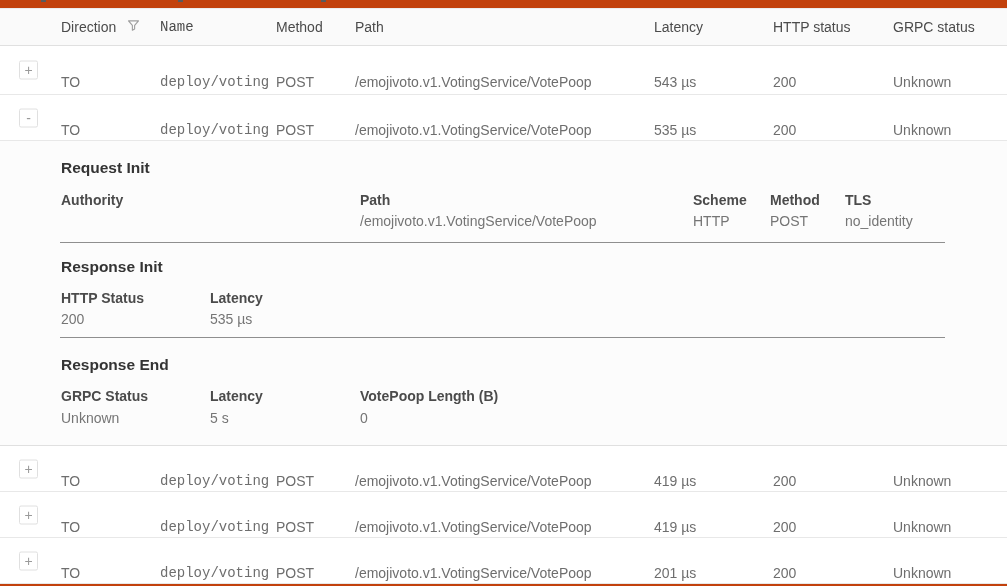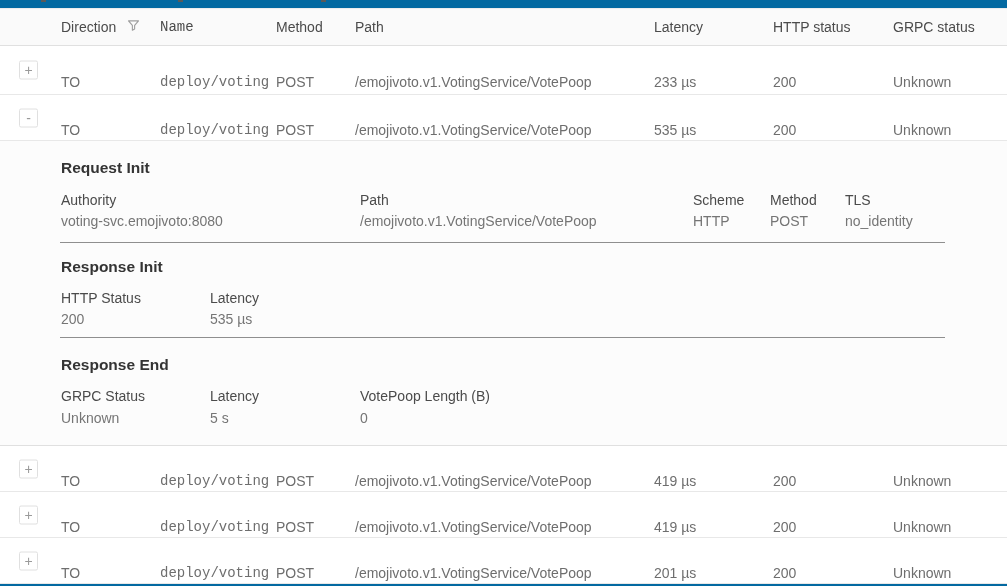--- a/index.html
+++ b/index.html
@@ -1,19 +1,19 @@
 <!DOCTYPE html>
 <html><head>
 <meta charset="utf-8">
 <style>
   * { margin:0; padding:0; box-sizing:border-box; }
   html,body { background:#fff; }
   .screen {
     position:relative; width:1007px; height:586px;
-    background:#0369a1; overflow:hidden;
+    background:#c2410c; overflow:hidden;
     font-family:"Liberation Sans", sans-serif;
     font-size:14px; color:#6e6e6e;
   }
   .cut-mark { position:absolute; top:0; height:2px; width:5px; background:#5a5a5a; }
 
   
   .thead {
     position:absolute; left:0; top:8px; width:1007px; height:38px;
     background:#fafafa; border-top:1px solid #ececec; border-bottom:1px solid #e0e0e0;
   }
@@ -46,21 +46,21 @@
     font-family:"Liberation Sans", sans-serif;
   }
 
   
   .detail {
     position:absolute; left:0; top:141px; width:1007px; height:305px;
     background:#fcfcfc; border-bottom:1px solid #e0e0e0;
   }
   .detail .sec-title { position:absolute; white-space:nowrap;
     font-size:15.5px; font-weight:700; color:#343434; left:61px; }
-  .detail .lbl { position:absolute; white-space:nowrap; font-weight:400; color:#4b4b4b; }
+  .detail .lbl { position:absolute; white-space:nowrap; font-weight:700; color:#4b4b4b; }
   .detail .val { position:absolute; white-space:nowrap; color:#757575; }
   .divider { position:absolute; left:60px; width:885px; height:1px; background:#8f8f8f; }
 </style>
 </head>
 <body>
 
 <div class="screen">
 
   <div class="cut-mark" style="left:41px"></div>
   <div class="cut-mark" style="left:178px"></div>
@@ -80,41 +80,40 @@
     <span class="cell hdr col-http">HTTP status</span>
     <span class="cell hdr col-grpc">GRPC status</span>
   </div>
 
   <div class="row r0">
     <button class="exp-btn">+</button>
     <span class="cell col-dir">TO</span>
     <a class="cell col-name link">deploy/voting</a>
     <span class="cell col-method">POST</span>
     <span class="cell col-path">/emojivoto.v1.VotingService/VotePoop</span>
-    <span class="cell col-lat">233 µs</span>
+    <span class="cell col-lat">543 µs</span>
     <span class="cell col-http">200</span>
     <span class="cell col-grpc">Unknown</span>
   </div>
 
   <div class="row r1">
     <button class="exp-btn">-</button>
     <span class="cell col-dir">TO</span>
     <a class="cell col-name link">deploy/voting</a>
     <span class="cell col-method">POST</span>
     <span class="cell col-path">/emojivoto.v1.VotingService/VotePoop</span>
     <span class="cell col-lat">535 µs</span>
     <span class="cell col-http">200</span>
     <span class="cell col-grpc">Unknown</span>
   </div>
 
   <div class="detail">
 
     <div class="sec-title" style="top:18px">Request Init</div>
     <div class="lbl" style="top:51px;left:61px">Authority</div>
-    <div class="val" style="top:72px;left:61px">voting-svc.emojivoto:8080</div>
     <div class="lbl" style="top:51px;left:360px">Path</div>
     <div class="val" style="top:72px;left:360px">/emojivoto.v1.VotingService/VotePoop</div>
     <div class="lbl" style="top:51px;left:693px">Scheme</div>
     <div class="val" style="top:72px;left:693px">HTTP</div>
     <div class="lbl" style="top:51px;left:770px">Method</div>
     <div class="val" style="top:72px;left:770px">POST</div>
     <div class="lbl" style="top:51px;left:845px">TLS</div>
     <div class="val" style="top:72px;left:845px">no_identity</div>
     <div class="divider" style="top:101px"></div>
 

